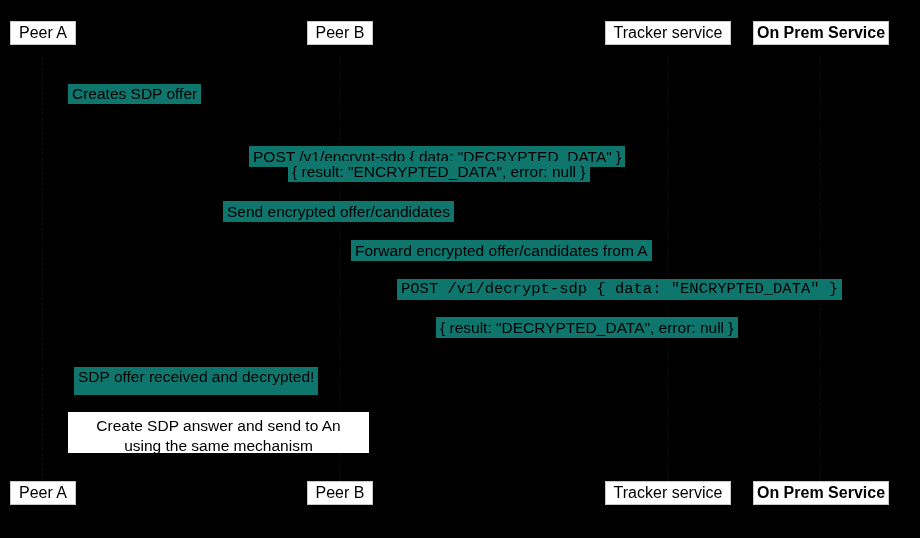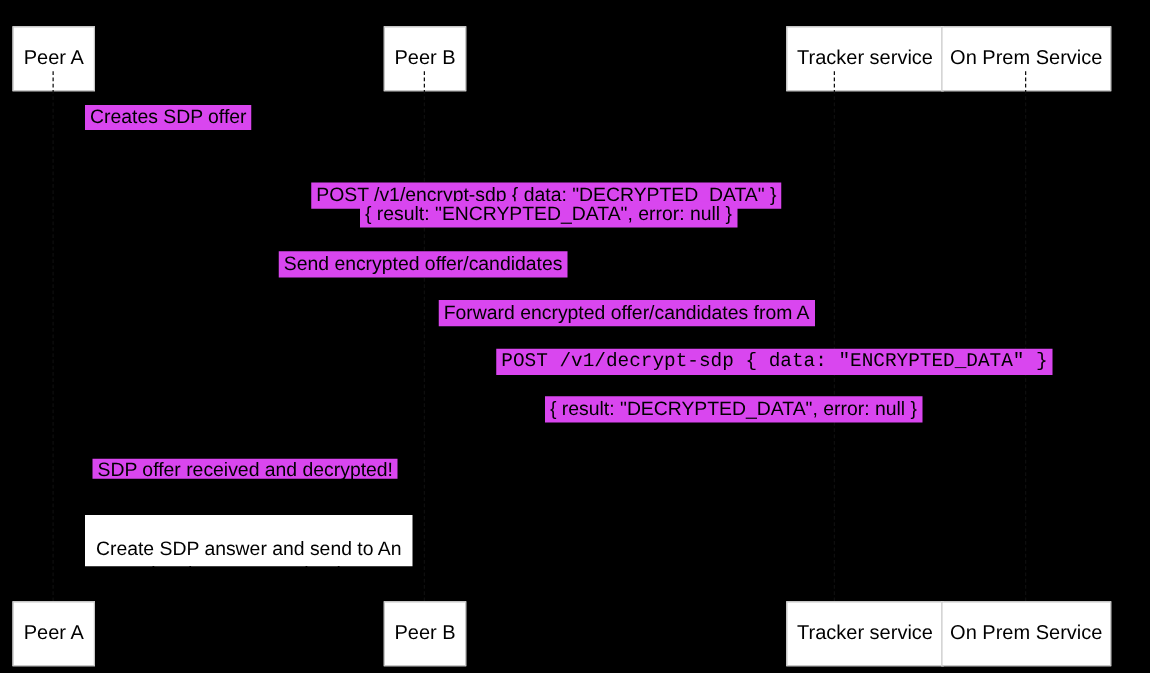--- a/index.html
+++ b/index.html
@@ -10,82 +10,82 @@
   }
   #stage {
     position: relative;
     width: 920px;
     height: 538px;
     background: #000000;
     overflow: hidden;
   }
   .actor {
     position: absolute;
-    height: 52px;
+    height: 24px;
     background: #ffffff;
     border: 1px solid #c8c8c8;
     box-sizing: border-box;
     display: flex;
     align-items: center;
     justify-content: center;
     font-size: 16px;
     color: #000000;
     white-space: nowrap;
   }
   .lifeline {
     position: absolute;
     top: 57px;
     height: 424px;
     width: 0;
     border-left: 1px dashed #0e0e0e; 
   }
   .msg {
     position: absolute;
-    background: #d946ef;
+    background: #0f766e;
     color: #000000;
     font-size: 15.5px;
     line-height: 21px;
     height: 21px;
     white-space: nowrap;
     padding: 0 4px;
     box-sizing: border-box;
   }
   .note {
     position: absolute;
     background: #ffffff;
     color: #000000;
     font-size: 15.5px;
     line-height: 20px;
-    width: 262px;
+    width: 301px;
     height: 41px;
     text-align: center;
     box-sizing: border-box;
-    padding-top: 18px;
+    padding-top: 4px;
   }
   
   .peer-a    { left: 10px;  width: 66px;  }
   .peer-b    { left: 307px; width: 66px;  }
-  .tracker   { left: 605px; width: 126px; margin-left: 24px; }
-  .onprem    { left: 753px; width: 136px; }
+  .tracker   { left: 605px; width: 126px; }
+  .onprem    { left: 753px; width: 136px; font-weight: bold; }
   .row-top    { top: 21px;  }
   .row-bottom { top: 481px; }
   
   .ll-peer-a  { left: 42px;  }
   .ll-peer-b  { left: 339px; }
   .ll-tracker { left: 667px; }
   .ll-onprem  { left: 820px; }
   
   .m0 { left: 68px;  top: 84px;  height: 20px; line-height: 20px; }
   .m1 { left: 249px; top: 122px; margin-top: 24px; }
   .m2 { left: 288px; top: 161px; }
   .m3 { left: 223px; top: 201px; }
   .m4 { left: 351px; top: 240px; }
   .m5 { left: 397px; top: 279px; font-family: Liberation Mono, monospace; }
   .m6 { left: 436px; top: 317px; }
-  .m7 { left: 74px;  top: 367px; height: 16px; line-height: 20px; }
+  .m7 { left: 74px;  top: 367px; height: 28px; line-height: 20px; }
   .m8 { left: 68px;  top: 412px; }
 </style>
 </head>
 <body>
 
 <div id="stage">
 
   <div class="actor peer-a row-top">
     <span>Peer A</span>
   </div>

